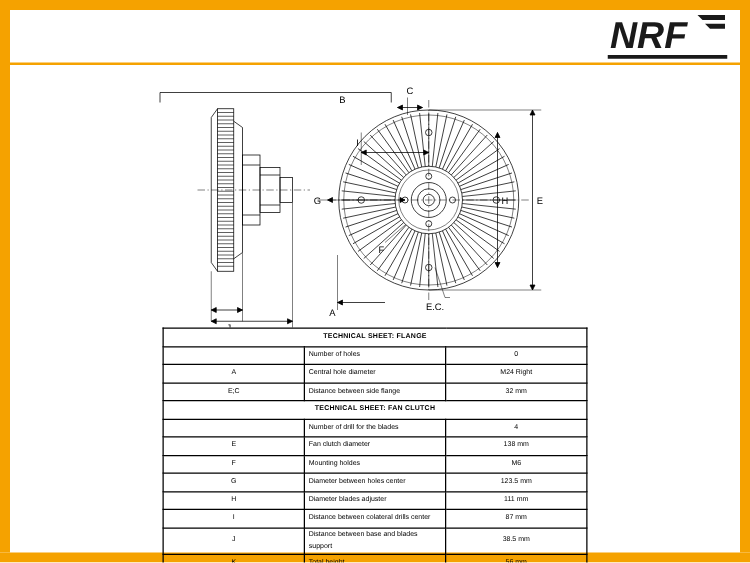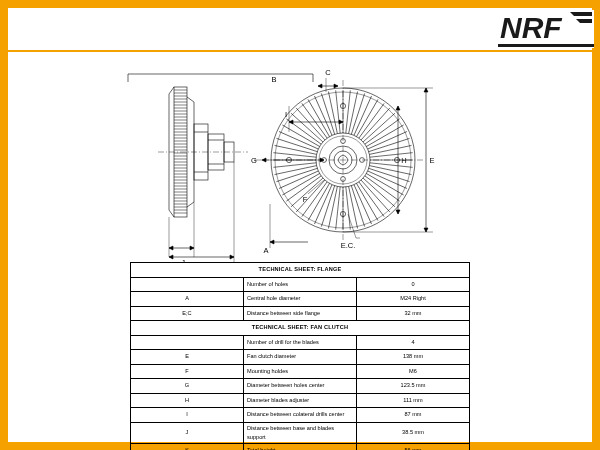--- a/index.html
+++ b/index.html
@@ -44,21 +44,21 @@
     top: 8px;
     width: 584px;
     height: 44px;
     border-bottom: 2px solid #f5a200;
     box-sizing: border-box;
   }
 
   
   .logo {
     position: absolute;
-    right: 6px;
+    right: 18px;
     top: 10px;
     width: 96px;
     height: 38px;
   }
 
   
   .drawing {
     position: absolute;
     left: 8px;
     top: 52px;

